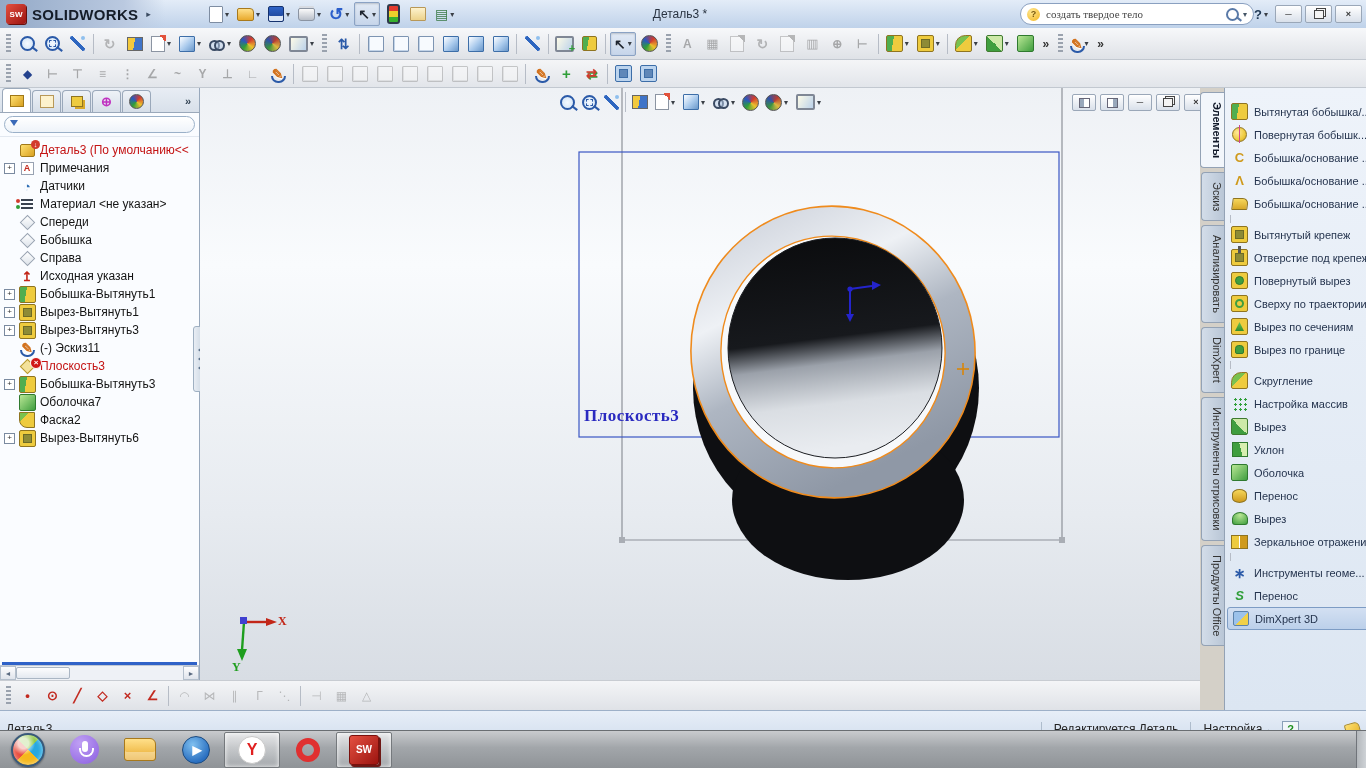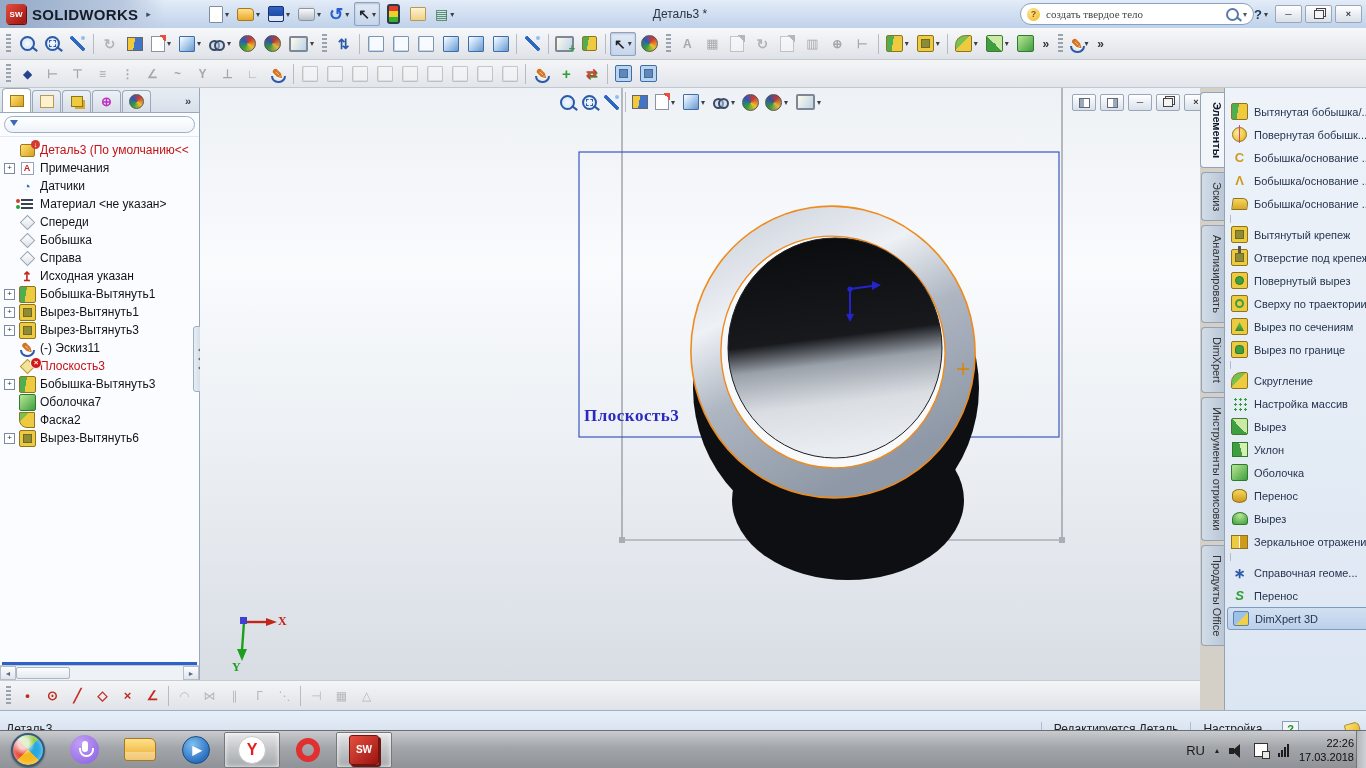--- a/index.html
+++ b/index.html
@@ -963,21 +963,21 @@
         <div class="rpitem sep">
           
           
           
         </div>
 
         <div class="rpitem dd">
           <span class="ricn i-refgeom">
             <span class="g">∗</span>
           </span>
-          <span class="rlbl">Справочная геоме...</span>
+          <span class="rlbl">Инструменты геоме...</span>
 
         </div>
 
         <div class="rpitem dd">
           <span class="ricn i-curves">
             <span class="g">S</span>
           </span>
           <span class="rlbl">Перенос</span>
 
         </div>
@@ -1071,32 +1071,16 @@
         <div class="tbtn active">
           <span class="aico a-yandex">Y</span>
         </div>
         <div class="tbtn">
           <span class="aico a-opera"></span>
         </div>
         <div class="tbtn active">
           <span class="aico a-sw">SW</span>
         </div>
       </div>
-    <div id="tray">
-      <span id="tray-lang">RU</span>
-      <span class="tri-up">▴</span>
-      <span class="spk"></span>
-      <span class="net"></span>
-      <span class="bars">
-          <i></i>
-          <i></i>
-          <i></i>
-          <i></i>
-        </span>
-      <span class="clock">
-        <span>22:26</span><br>
-        <span>17.03.2018</span>
-      </span>
-    </div>
     <div id="showdesk"></div>
   </div>
 
 </div>
 
 </body></html>

